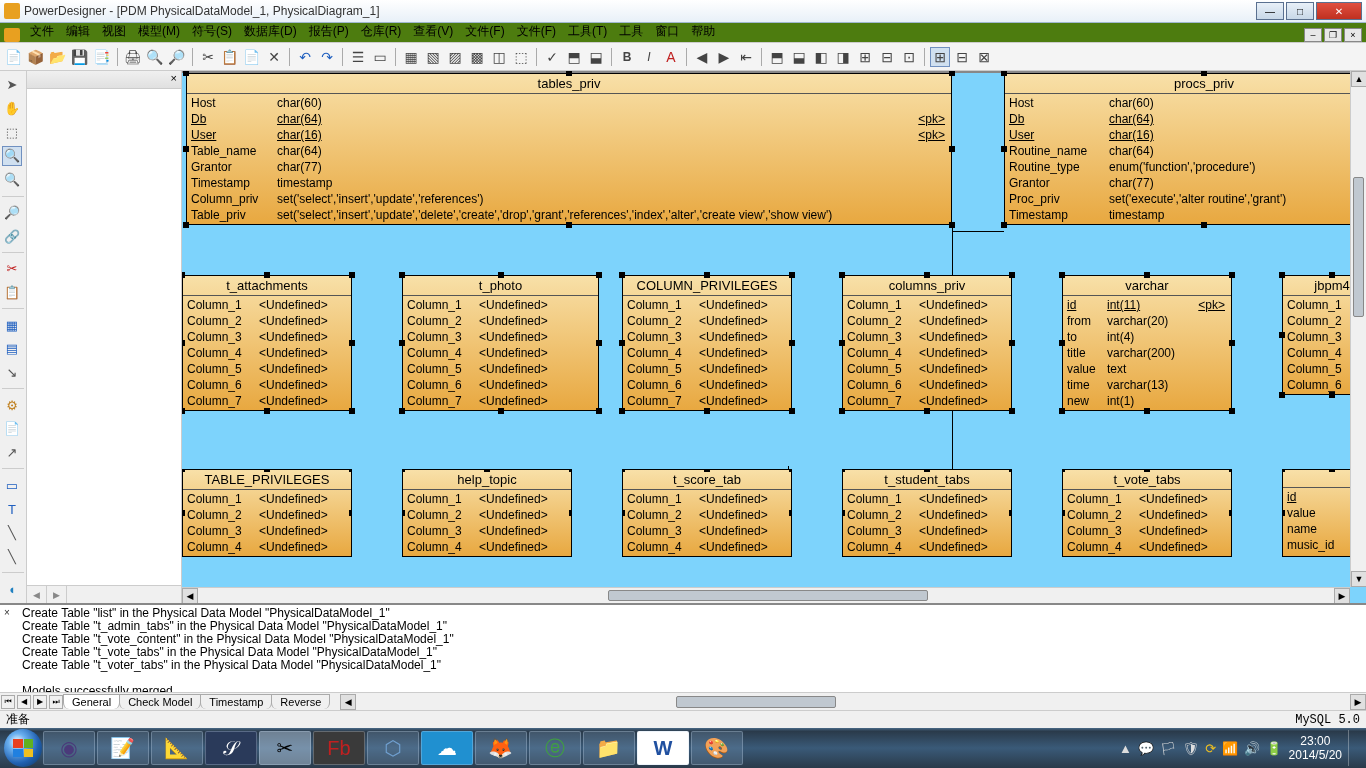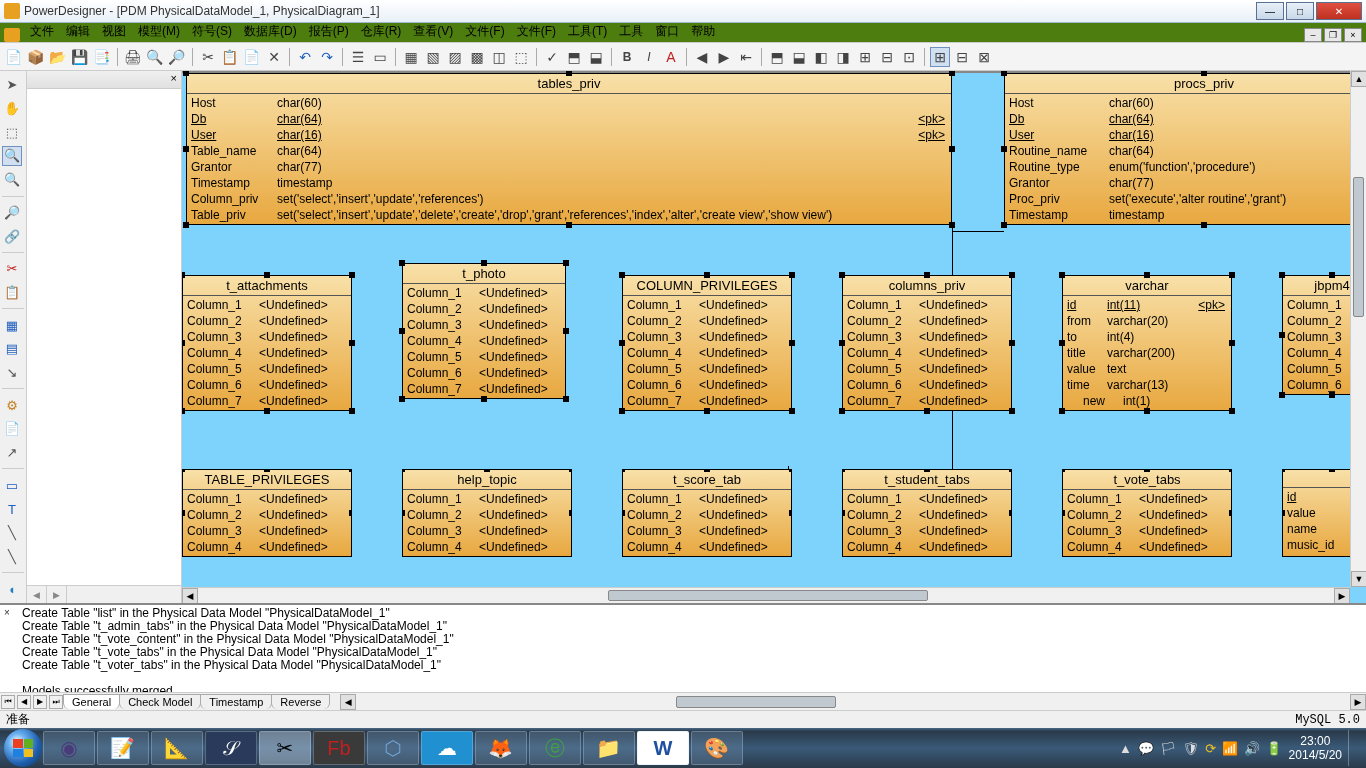--- a/index.html
+++ b/index.html
@@ -358,21 +358,21 @@
             <div class="handle h1"></div>
             <div class="handle h2"></div>
             <div class="handle h3"></div>
             <div class="handle h4"></div>
             <div class="handle h5"></div>
             <div class="handle h6"></div>
             <div class="handle h7"></div>
             <div class="handle h8"></div>
           </div>
       </div>
-      <div class="entity" style="top:192px; left:220px; width:164px;">
+      <div class="entity" style="top:204px; left:220px; width:197px;">
         <div class="ehead">t_photo</div>
         <div class="ebody generic7">
             <div class="erow">
               <span class="ecol1" style="min-width: 72px;">Column_1</span>
               <span class="ecol2">&lt;Undefined&gt;</span>
             </div>
             <div class="erow">
               <span class="ecol1" style="min-width: 72px;">Column_2</span>
               <span class="ecol2">&lt;Undefined&gt;</span>
             </div>
@@ -516,21 +516,21 @@
             </div>
             <div class="erow">
               <span class="ecol1" style="min-width: 40px;">value</span>
               <span class="ecol2">text</span>
             </div>
             <div class="erow">
               <span class="ecol1" style="min-width: 40px;">time</span>
               <span class="ecol2">varchar(13)</span>
             </div>
             <div class="erow">
-              <span class="ecol1" style="min-width: 40px; margin-left: 16px;">new</span>
+              <span class="ecol1" style="min-width: 40px;">new</span>
               <span class="ecol2">int(1)</span>
             </div>
           </div>
         <div class="handles">
             <div class="handle h1"></div>
             <div class="handle h2"></div>
             <div class="handle h3"></div>
             <div class="handle h4"></div>
             <div class="handle h5"></div>
             <div class="handle h6"></div>

